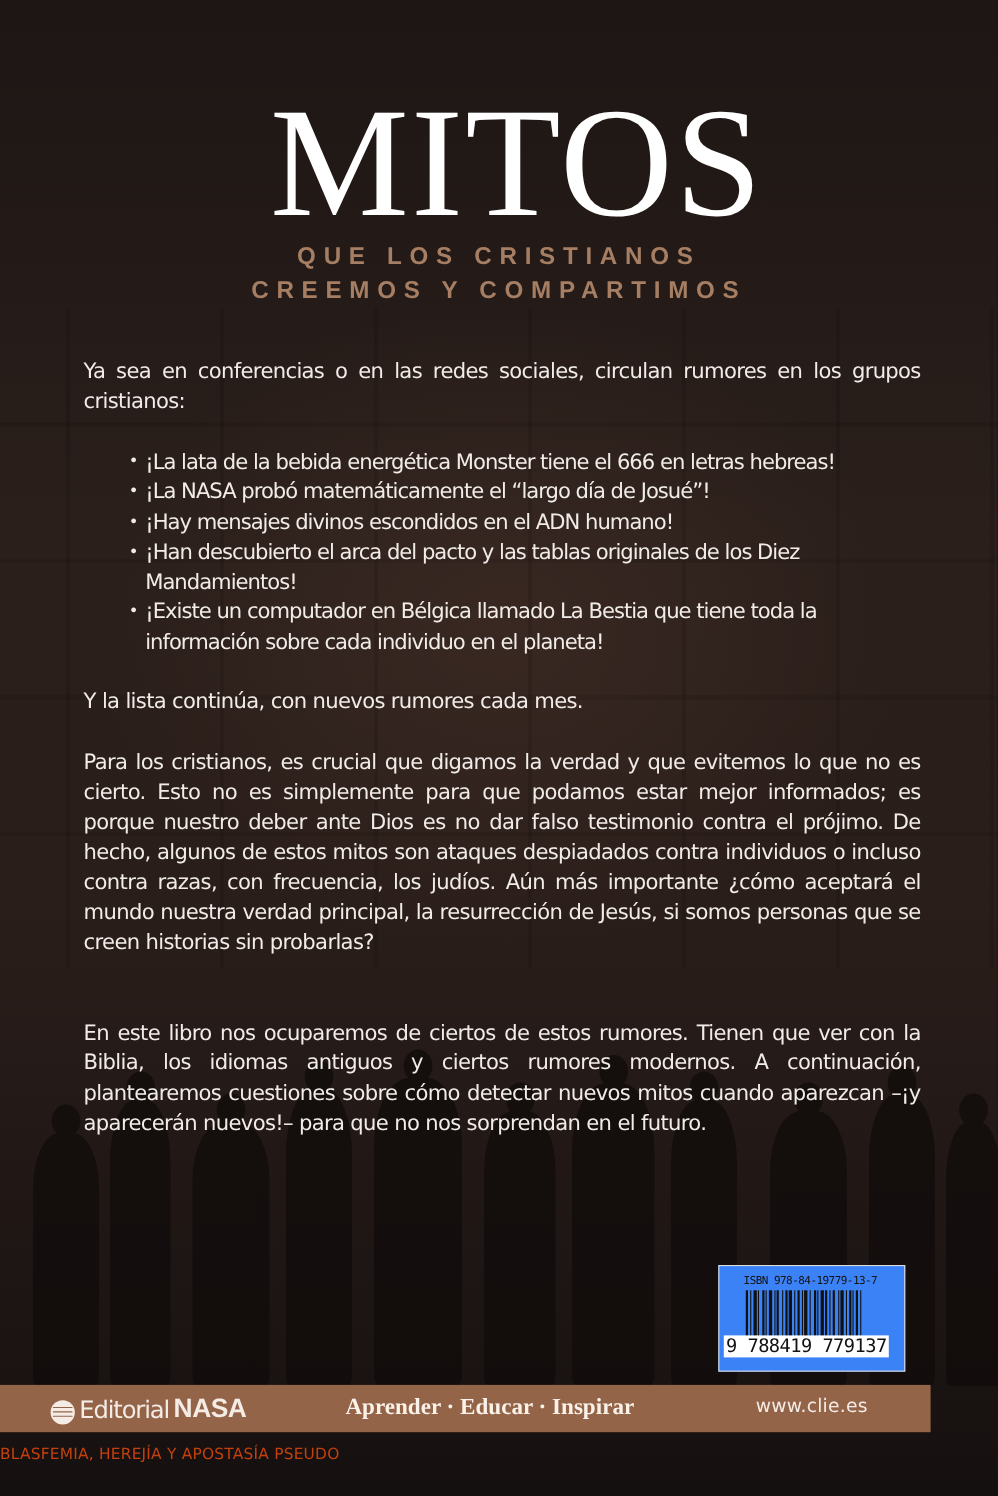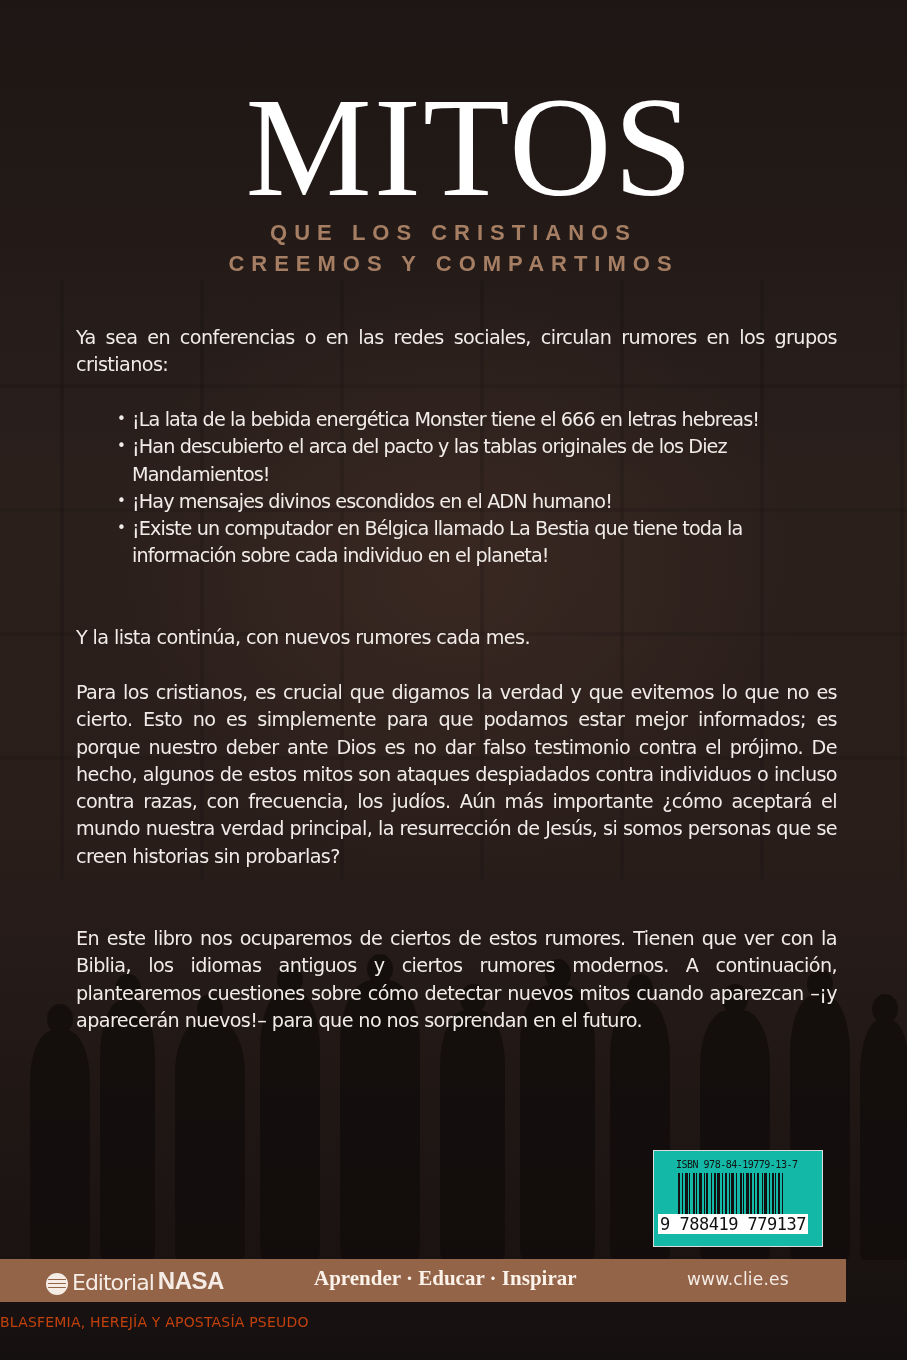--- a/index.html
+++ b/index.html
@@ -46,21 +46,21 @@
   .p1 { top:324px; }
   .bullets { position:absolute; left:117px; width:720px; top:406px; margin:0; padding:0; list-style:none;
     font-family:"DejaVu Sans", sans-serif; font-size:19.2px; line-height:27.3px; color:#f1ece8; letter-spacing:-0.9px; }
   .bullets li { position:relative; padding-left:15px; }
   .bullets li::before { content:"•"; position:absolute; left:0; top:0; font-size:15px; }
   .p2 { top:624px; }
   .p3 { top:679px; }
   .p4 { top:925px; }
 
   .barcode {
-    position:absolute; left:653px; top:1150px; width:168px; height:95px; background:#14b8a6;
+    position:absolute; left:653px; top:1150px; width:168px; height:95px; background:#3b82f6;
     border:1px solid #dcdcdc;
   }
   .isbn-label { position:absolute; left:22px; top:8px; font-family:"DejaVu Sans Mono", monospace; font-size:10px; color:#111; letter-spacing:-0.5px; }
   .bars { position:absolute; left:24px; top:22px; width:140px; height:52px; display:flex; }
   .bars span { display:block; height:100%; background:#111; }
   .isbn-num { position:absolute; left:4px; top:63px; font-family:"DejaVu Sans Mono", monospace; font-size:17px; color:#111; background:#fff; padding:0 2px; letter-spacing:-0.5px; }
 
   .band {
     position:absolute; left:0; top:1259px; width:846px; height:43px; background:#946449;
     display:flex; align-items:center;
@@ -97,22 +97,23 @@
   <div class="sil" style="left:860px;width:50px;height:240px;"></div>
 </div>
 
 <div class="title">MITOS</div>
 <div class="subtitle sub1">QUE LOS CRISTIANOS</div>
 <div class="subtitle sub2">CREEMOS Y COMPARTIMOS</div>
 
 <div class="body-text p1">Ya sea en conferencias o en las redes sociales, circulan rumores en los grupos cristianos:</div>
 <ul class="bullets">
   <li>¡La lata de la bebida energética Monster tiene el 666 en letras hebreas!</li>
+  <li>¡La NASA probó matemáticamente el “largo día de Josué”!</li>
+  <li>¡Hay mensajes divinos escondidos en el ADN humano!</li>
   <li>¡Han descubierto el arca del pacto y las tablas originales de los Diez Mandamientos!</li>
-  <li>¡Hay mensajes divinos escondidos en el ADN humano!</li>
   <li>¡Existe un computador en Bélgica llamado La Bestia que tiene toda la información sobre cada individuo en el planeta!</li>
 </ul>
 <div class="body-text p2">Y la lista continúa, con nuevos rumores cada mes.</div>
 <div class="body-text p3">Para los cristianos, es crucial que digamos la verdad y que evitemos lo que no es cierto. Esto no es simplemente para que podamos estar mejor informados; es porque nuestro deber ante Dios es no dar falso testimonio contra el prójimo. De hecho, algunos de estos mitos son ataques despiadados contra individuos o incluso contra razas, con frecuencia, los judíos. Aún más importante ¿cómo aceptará el mundo nuestra verdad principal, la resurrección de Jesús, si somos personas que se creen historias sin probarlas?</div>
 <div class="body-text p4">En este libro nos ocuparemos de ciertos de estos rumores. Tienen que ver con la Biblia, los idiomas antiguos y ciertos rumores modernos. A continuación, plantearemos cuestiones sobre cómo detectar nuevos mitos cuando aparezcan –¡y aparecerán nuevos!– para que no nos sorprendan en el futuro.</div>
 
 <div class="barcode">
   <div class="isbn-label">ISBN 978-84-19779-13-7</div>
   <div class="bars">
     <span style="width:2px;margin-right:2px"></span>

